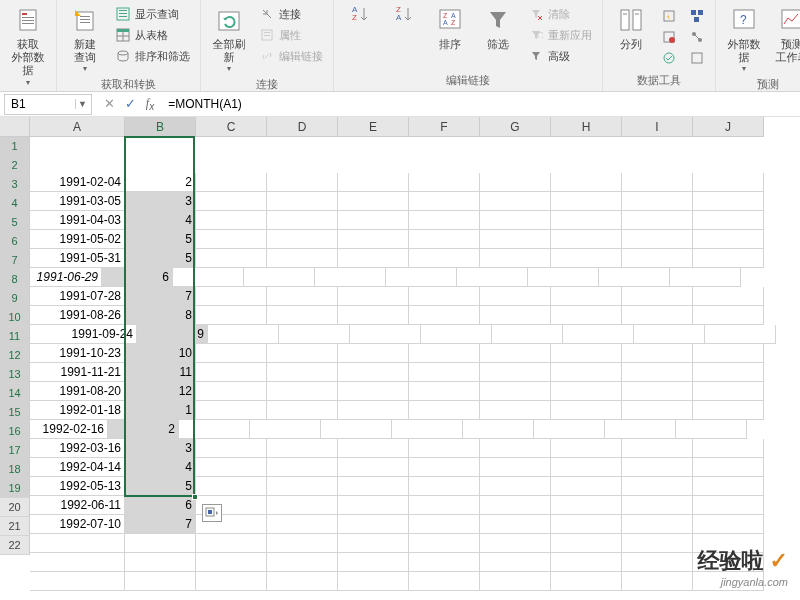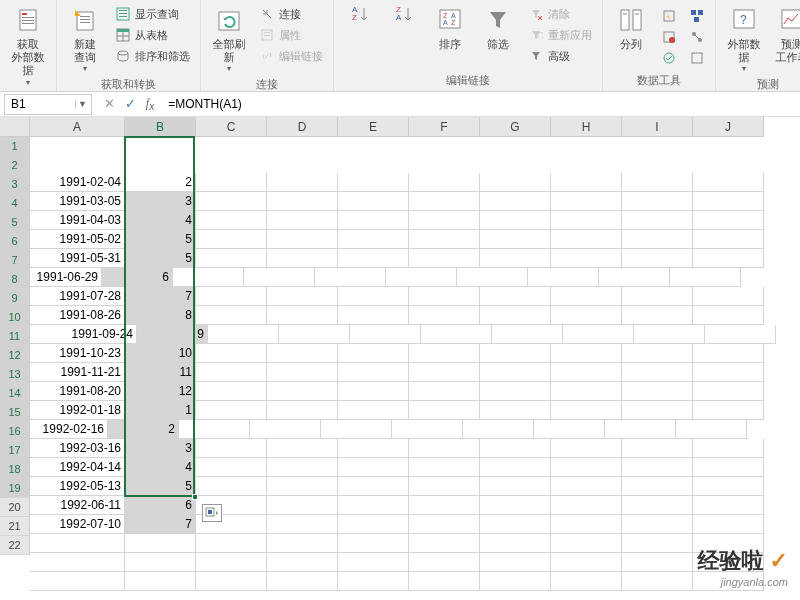--- a/index.html
+++ b/index.html
@@ -452,21 +452,21 @@
         <div class="cell" style="width: 71px;"></div>
         <div class="cell" style="width: 71px;"></div>
         <div class="cell" style="width: 71px;"></div>
         <div class="cell" style="width: 71px;"></div>
         <div class="cell" style="width: 71px;"></div>
         <div class="cell" style="width: 71px;"></div>
         <div class="cell" style="width: 71px;"></div>
         <div class="cell" style="width: 71px;"></div>
       </div>
       <div class="cell-row">
-        <div class="cell" style="width: 72px;">1991-06-29</div>
+        <div class="cell" style="width: 72px; font-style: italic;">1991-06-29</div>
         <div class="cell selected" style="width: 71px;">6</div>
         <div class="cell" style="width: 71px;"></div>
         <div class="cell" style="width: 71px;"></div>
         <div class="cell" style="width: 71px;"></div>
         <div class="cell" style="width: 71px;"></div>
         <div class="cell" style="width: 71px;"></div>
         <div class="cell" style="width: 71px;"></div>
         <div class="cell" style="width: 71px;"></div>
         <div class="cell" style="width: 71px;"></div>
       </div>

